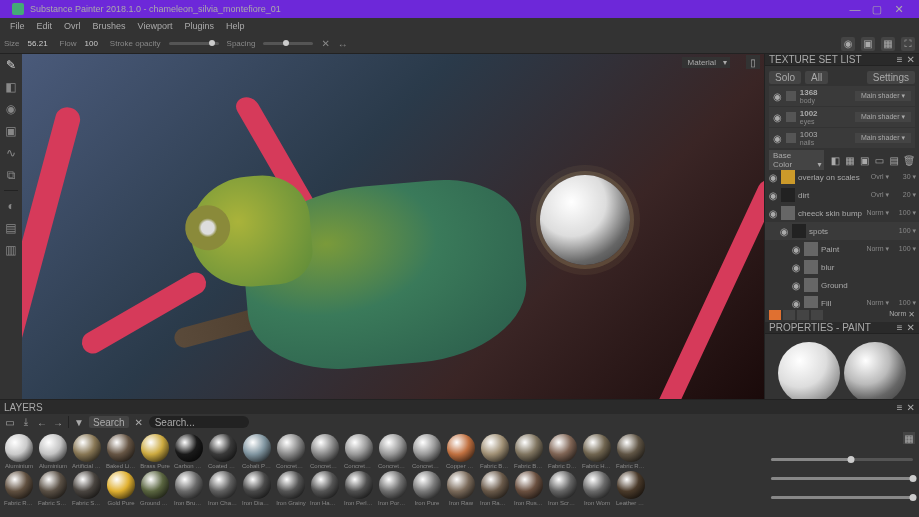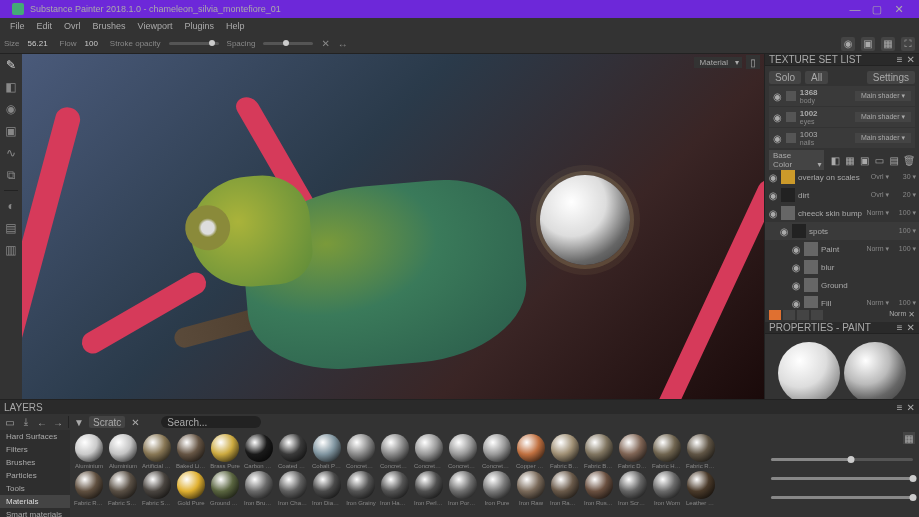--- a/index.html
+++ b/index.html
@@ -14,21 +14,21 @@
 .topbar { height: 20px; background: #333; display: flex; align-items: center; padding: 0 4px; gap: 8px; border-bottom: 1px solid #222; }
 .topbar .label { font-size: 8px; color: #888; }
 .topbar .val { font-size: 8px; color: #ccc; margin-right: 4px; }
 .topbar .icons-right { margin-left: auto; display: flex; gap: 6px; }
 .topbar .icons-right span { width: 14px; height: 14px; background: #444; border-radius: 2px; display: flex; align-items: center; justify-content: center; cursor: pointer; }
 .main { flex: 1; display: flex; min-height: 0; }
 .leftbar { width: 22px; background: #333; display: flex; flex-direction: column; align-items: center; padding-top: 4px; gap: 8px; }
 .leftbar span { width: 14px; height: 14px; display: flex; align-items: center; justify-content: center; font-size: 12px; color: #888; cursor: pointer; }
 .leftbar span.active { color: #ddd; }
 .viewport { flex: 1; background: linear-gradient(135deg, #4a5a7a 0%, #2a3a4a 40%, #3a2525 70%, #1a0a0a 100%); position: relative; display: flex; flex-direction: column; }
-.vp-toolbar { height: 16px; display: flex; align-items: center; justify-content: flex-end; gap: 4px; padding: 0 4px; }
+.vp-toolbar { height: 16px; display: flex; align-items: center; justify-content: flex-end; gap: 16px; padding: 0 4px; }
 .vp-toolbar .dropdown { background: #333; padding: 1px 14px 1px 6px; font-size: 8px; position: relative; cursor: pointer; }
 .vp-toolbar .dropdown::after { content: "▾"; position: absolute; right: 3px; }
 .vp-toolbar .btn { width: 14px; height: 14px; background: #333; display: flex; align-items: center; justify-content: center; cursor: pointer; }
 .vp-canvas { flex: 1; position: relative; overflow: hidden; }
 .chameleon { position: absolute; top: 35%; left: 30%; width: 280px; height: 180px; background: radial-gradient(ellipse at 30% 30%, #7a9a3a, #3a7a5a 40%, #2a5a4a); border-radius: 45% 30% 40% 35%; transform: rotate(-5deg); }
 .chameleon .head { position: absolute; left: -50px; top: -20px; width: 120px; height: 110px; background: radial-gradient(circle at 40% 40%, #aab33a, #5a8a3a); border-radius: 50% 40% 30% 50%; }
 .chameleon .eye { position: absolute; left: -55px; top: 5px; width: 45px; height: 45px; background: radial-gradient(circle at 50% 50%, #ddd 20%, #8a8a3a 30%); border-radius: 50%; }
 .branch { position: absolute; top: 68%; left: 20%; width: 280px; height: 20px; background: linear-gradient(90deg, #5a4a3a, #3a2a1a); border-radius: 10px; transform: rotate(-15deg); }
 .vine { position: absolute; background: #d63a5a; }
 .vine1 { top: 10%; left: 0; width: 25px; height: 280px; border-radius: 12px; transform: rotate(15deg); }
@@ -85,21 +85,21 @@
 .slider-row .lbl-line { display: flex; justify-content: space-between; font-size: 8px; color: #aaa; }
 .slider-row .track { height: 3px; background: #555; position: relative; margin-top: 2px; border-radius: 2px; cursor: pointer; }
 .slider-row .track .fill { position: absolute; left: 0; top: 0; height: 100%; background: #888; border-radius: 2px; }
 .slider-row .track .handle { position: absolute; top: -2px; width: 7px; height: 7px; background: #ccc; border-radius: 50%; transform: translateX(-50%); }
 .bottompanel { height: 118px; background: #333; border-top: 1px solid #222; display: flex; flex-direction: column; }
 .shelf-header { height: 14px; display: flex; align-items: center; padding: 0 4px; font-size: 8px; background: #2a2a2a; }
 .shelf-header .right { margin-left: auto; display: flex; gap: 4px; }
 .shelf-toolbar { height: 16px; display: flex; align-items: center; padding: 0 4px; gap: 4px; }
 .shelf-toolbar .sep { width: 1px; height: 12px; background: #222; }
 .shelf-toolbar .ib { width: 12px; height: 12px; display: flex; align-items: center; justify-content: center; cursor: pointer; }
-.shelf-toolbar .search { flex: 0 0 100px; height: 12px; background: #222; border-radius: 6px; padding: 0 6px; font-size: 8px; color: #666; display: flex; align-items: center; margin-left: 16px; }
+.shelf-toolbar .search { flex: 0 0 100px; height: 12px; background: #222; border-radius: 6px; padding: 0 6px; font-size: 8px; color: #666; display: flex; align-items: center; }
 .shelf-body { flex: 1; display: flex; min-height: 0; }
 .shelf-cats { width: 70px; background: #2e2e2e; overflow: hidden; }
 .shelf-cats div { padding: 2px 6px; font-size: 8px; cursor: pointer; }
 .shelf-cats div.active { background: #444; color: #ddd; }
 .shelf-grid { flex: 1; overflow: hidden; padding: 2px 4px; position: relative; }
 .shelf-grid .view-toggle { position: absolute; top: 2px; right: 4px; width: 12px; height: 12px; background: #444; cursor: pointer; display: flex; align-items: center; justify-content: center; }
 .shelf-row { display: flex; gap: 4px; margin: 2px 0; }
 .mat { width: 30px; display: flex; flex-direction: column; align-items: center; cursor: pointer; }
 .mat .ball { width: 28px; height: 28px; border-radius: 50%; }
 .mat .lbl { font-size: 6px; color: #888; margin-top: 1px; width: 30px; text-align: center; overflow: hidden; text-overflow: ellipsis; white-space: nowrap; }
@@ -380,36 +380,27 @@
         <span>✕</span>
       </div>
   </div>
   <div class="shelf-toolbar">
     <span class="ib">▭</span>
     <span class="ib">⤓</span>
     <span class="ib">←</span>
     <span class="ib">→</span>
     <span class="sep"></span>
     <span class="ib">▼</span>
-    <span class="ib" style="background:#444;border-radius:2px;padding:0 4px;width:auto">Scratc</span>
+    <span class="ib" style="background:#444;border-radius:2px;padding:0 4px;width:auto">Search</span>
     <span class="ib">✕</span>
     <div class="search">
         <span>Search...</span>
       </div>
   </div>
   <div class="shelf-body">
-    <div class="shelf-cats" id="shelf-cats">
-        <div>Hard Surfaces</div>
-        <div>Filters</div>
-        <div>Brushes</div>
-        <div>Particles</div>
-        <div>Tools</div>
-        <div class="active">Materials</div>
-        <div>Smart materials</div>
-      </div>
     <div class="shelf-grid">
       <div class="view-toggle">▦</div>
       <div class="shelf-row" id="shelf-row1">
           <div class="mat">
             <div class="ball" style="background:radial-gradient(circle at 35% 30%, #fff, #cacaca 45%, #000)"></div>
             <div class="lbl">Aluminium</div>
           </div>
           <div class="mat">
             <div class="ball" style="background:radial-gradient(circle at 35% 30%, #fff, #c3c3c3 45%, #000)"></div>
             <div class="lbl">Aluminium</div>

